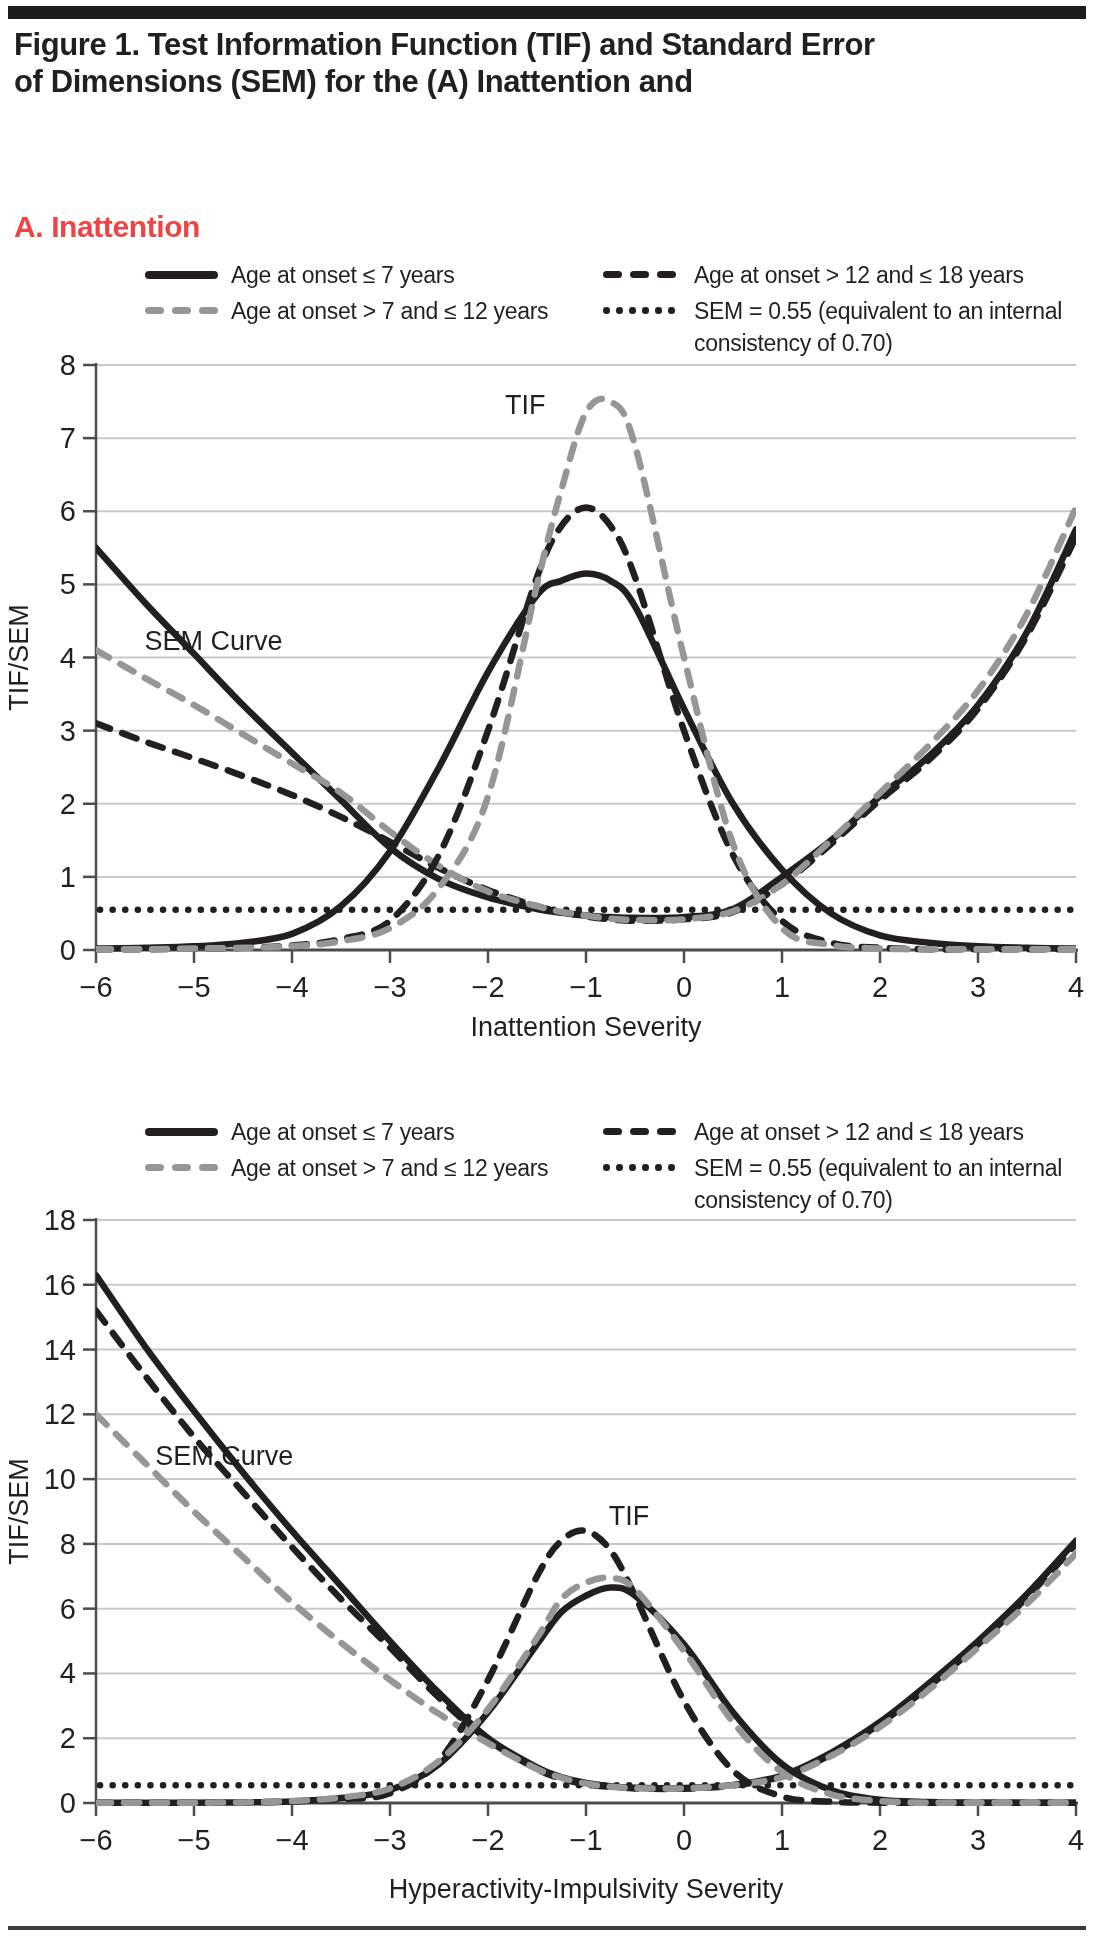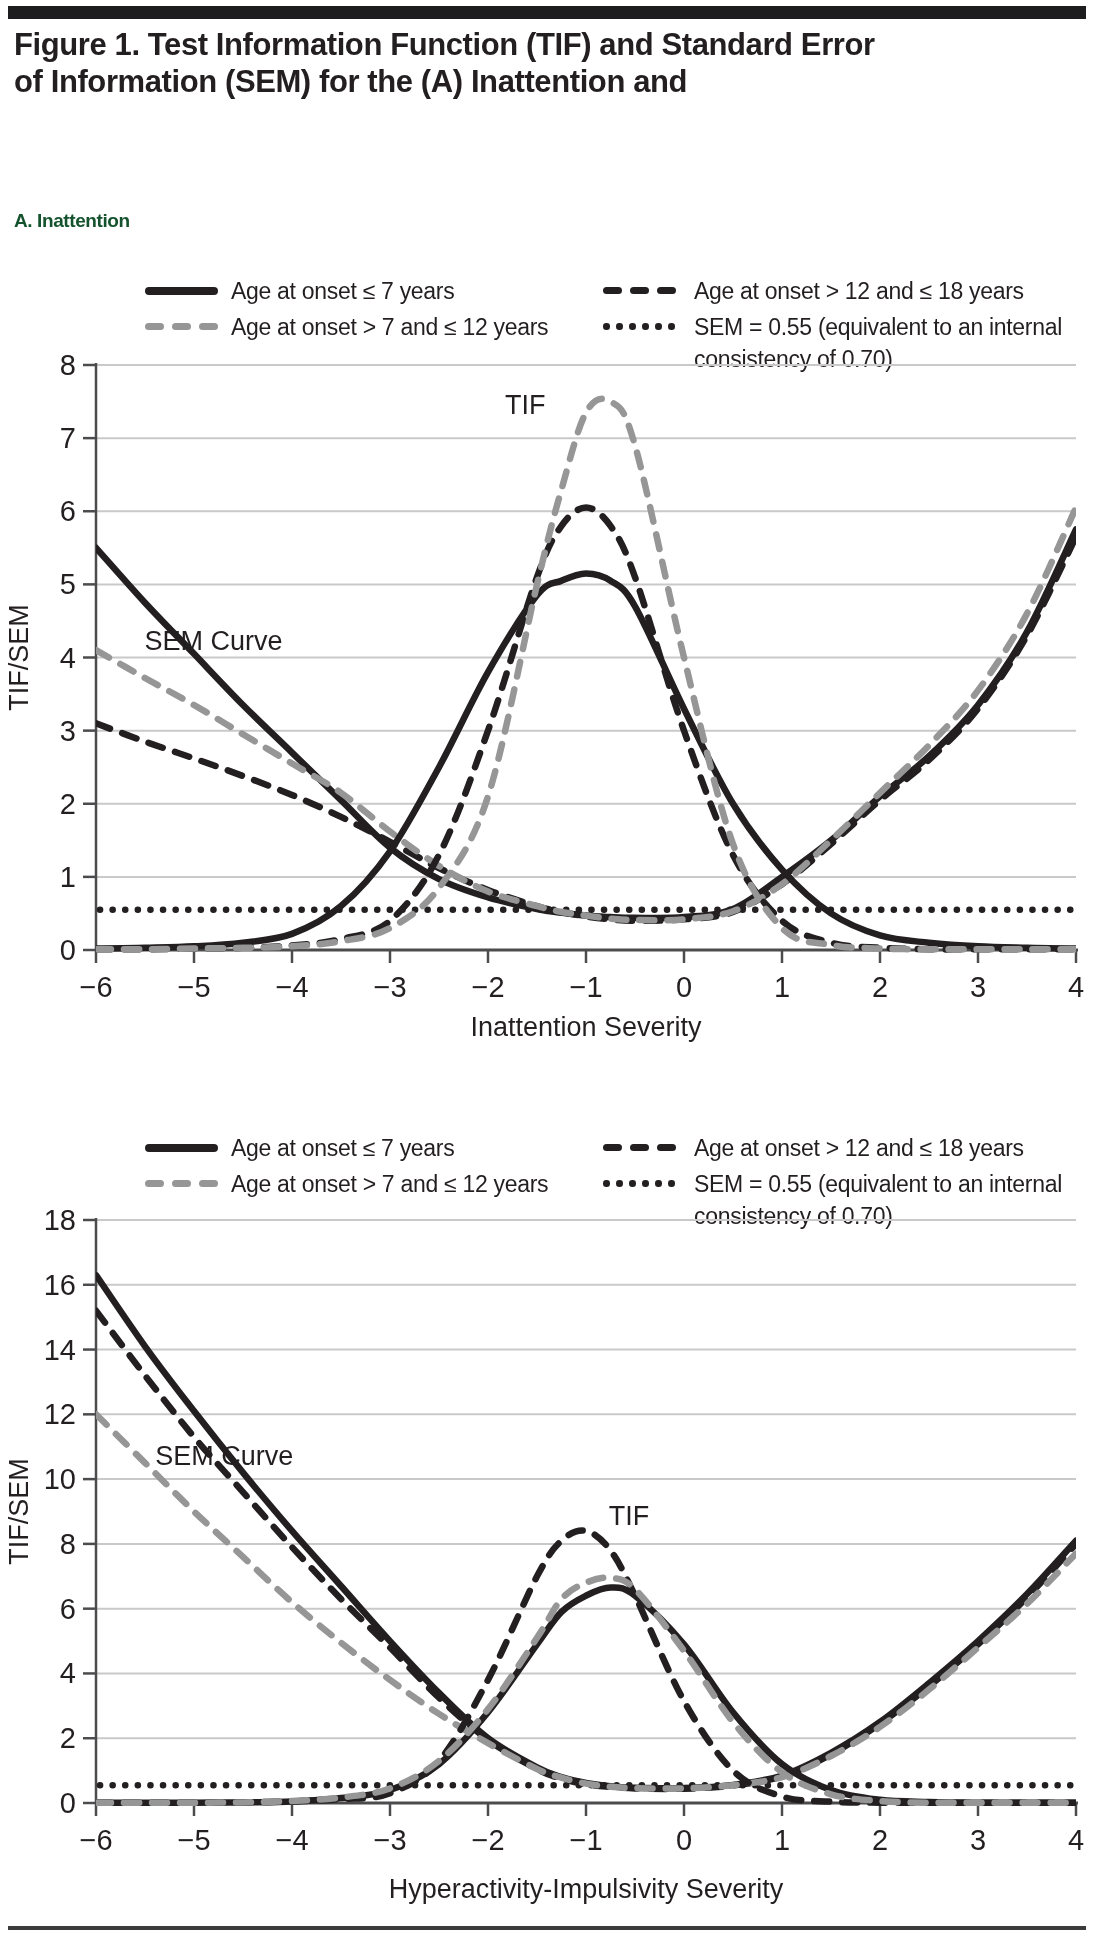--- a/index.html
+++ b/index.html
@@ -2,24 +2,24 @@
 <html><head>
 <meta charset="utf-8">
 <style>
   html,body{margin:0;padding:0;background:#ffffff;}
   #page{position:relative;width:1094px;height:1939px;background:#fff;overflow:hidden;
         font-family:"Liberation Sans",sans-serif;color:#231f20;padding-left:28px;}
   .topbar{position:absolute;left:8px;top:6px;width:1078px;height:13px;background:#1d1d1f;}
   .bottombar{position:absolute;left:8px;top:1926px;width:1078px;height:4px;background:#3c3c3e;}
   .fig-title{position:absolute;left:14px;top:26px;width:1060px;
              font-size:31px;font-weight:bold;line-height:37px;letter-spacing:-0.4px;color:#231f20;}
-  .panel-heading{position:absolute;left:14px;font-size:19px;font-weight:bold;letter-spacing:-0.4px;color:#14532d;}
+  .panel-heading{position:absolute;left:14px;font-size:30px;font-weight:bold;letter-spacing:-0.4px;color:#ef4444;}
   #headA{top:210px;}
   #headB{top:1060px;}
-  .legend{position:absolute;left:0;width:1094px;height:110px;margin-top:16px;}
+  .legend{position:absolute;left:0;width:1094px;height:110px;}
   #legendA{top:258px;}
   #legendB{top:1115px;}
   .lg-text{position:absolute;font-size:23px;letter-spacing:-0.3px;color:#231f20;white-space:nowrap;}
   .lg-swatch{position:absolute;display:flex;align-items:center;}
   .seg{height:7px;border-radius:4px;background:#231f20;}
   .solidline{width:73px;height:8px;border-radius:4px;background:#231f20;}
   .dash{width:19px;margin-right:8px;}
   .dash:last-child{margin-right:0;}
   .gray .seg,.gray.seg{background:#969696;}
   .dot{width:6.5px;height:6.5px;border-radius:50%;background:#231f20;margin-right:6.5px;}
@@ -28,21 +28,21 @@
 </style>
 </head>
 <body>
 
 <div id="page">
 
   <div class="topbar"></div>
 
   <div class="fig-title">
     <div>Figure 1. Test Information Function (TIF) and Standard Error</div>
-    <div>of Information (SEM) for the (A) Inattention and</div>
+    <div>of Dimensions (SEM) for the (A) Inattention and</div>
   </div>
 
   <div class="panel-heading" id="headA">A. Inattention</div>
 
   <div class="legend" id="legendA">
     <div class="lg-swatch" style="left:145px;top:13px;">
         <span class="solidline"></span>
       </div>
     <div class="lg-text" style="left:231px;top:4px;">Age at onset ≤ 7 years</div>
     <div class="lg-swatch gray" style="left:145px;top:49px;">

